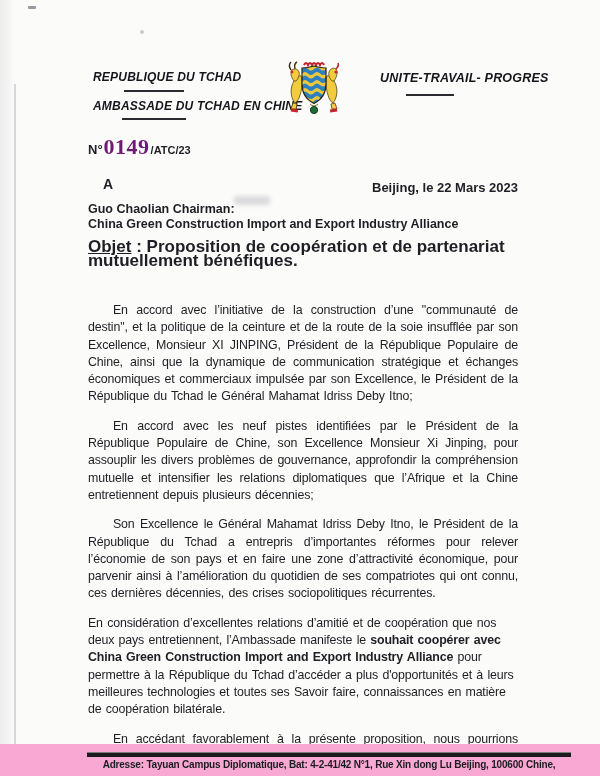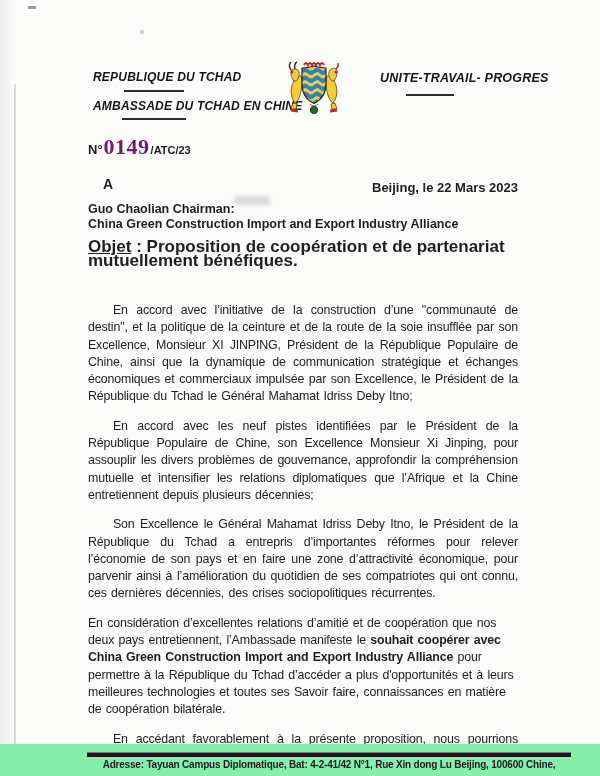--- a/index.html
+++ b/index.html
@@ -40,21 +40,21 @@
   .subject{position:absolute;left:88px;top:240px;width:434px;font-weight:bold;
     font-size:17px;line-height:14px;}
   .subject .label{text-decoration:underline;}
   
   .bodytext{position:absolute;left:88px;top:294px;width:430px;
     font-size:12.4px;line-height:17.3px;letter-spacing:-.15px;word-spacing:1px;}
   .bodytext p{margin:8px 0 12px 0;text-align:justify;text-indent:25px;}
   .bodytext p.noindent{text-indent:0;text-align:left;}
   .bodytext .b{font-weight:bold;}
   
-  .footer{position:absolute;left:0;top:744px;width:600px;height:32px;background:#86efac;}
+  .footer{position:absolute;left:0;top:744px;width:600px;height:32px;background:#f9a8d4;}
   .footer-bar{position:absolute;left:87px;top:8px;width:484px;height:4px;background:#1b1b1e;
     border-top:1px solid #7a7a7e;}
   .footer-addr{position:absolute;left:88px;top:15px;width:482px;text-align:center;
     font-weight:bold;font-size:10px;letter-spacing:-.2px;color:#1c1c20;white-space:nowrap;}
 </style>
 </head>
 <body>
 
 <div class="page">
 

